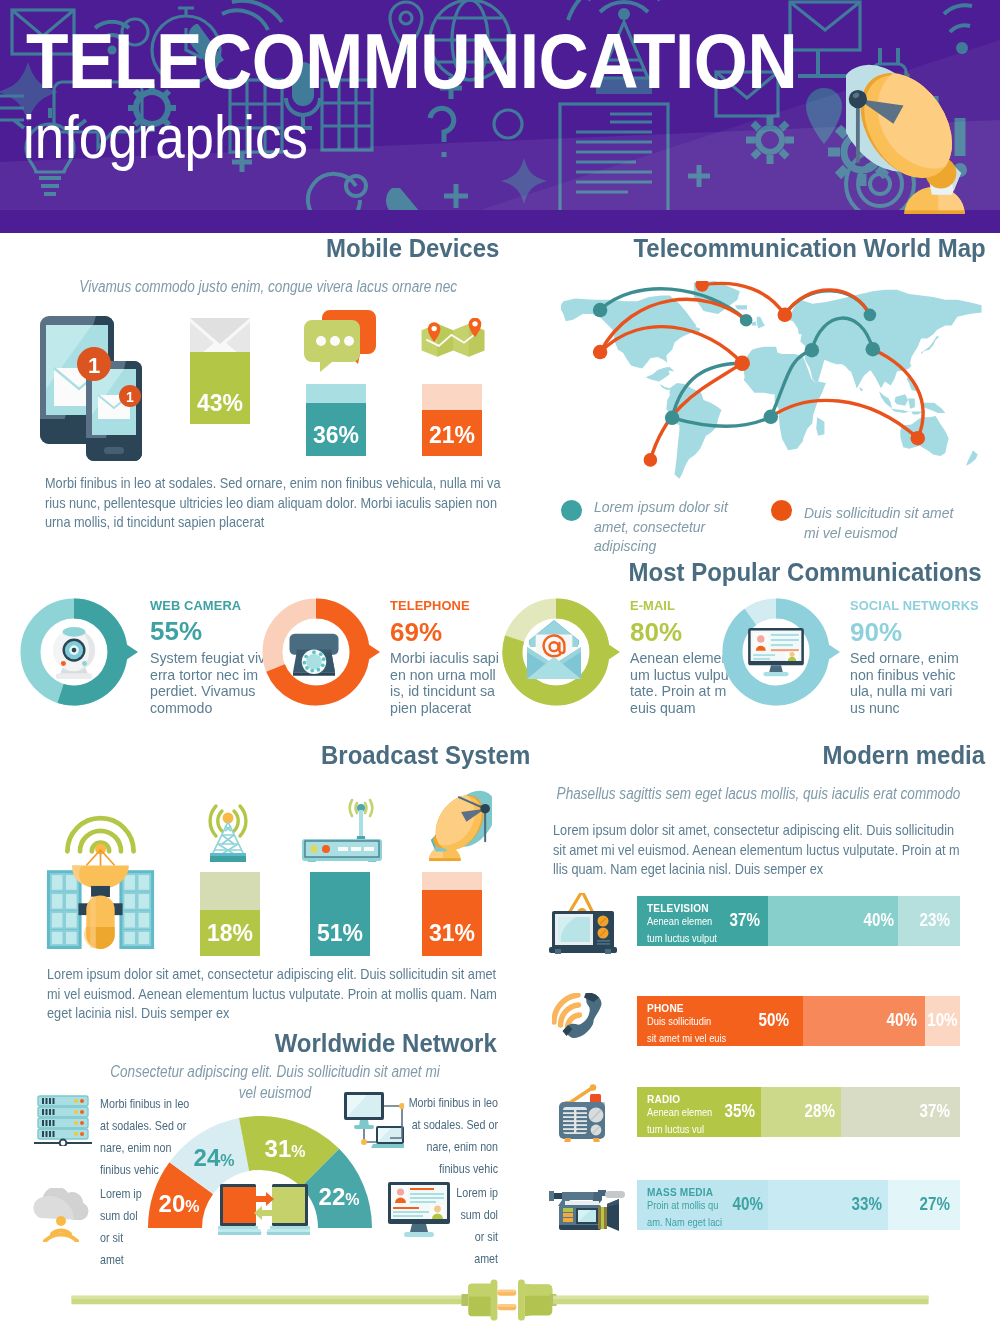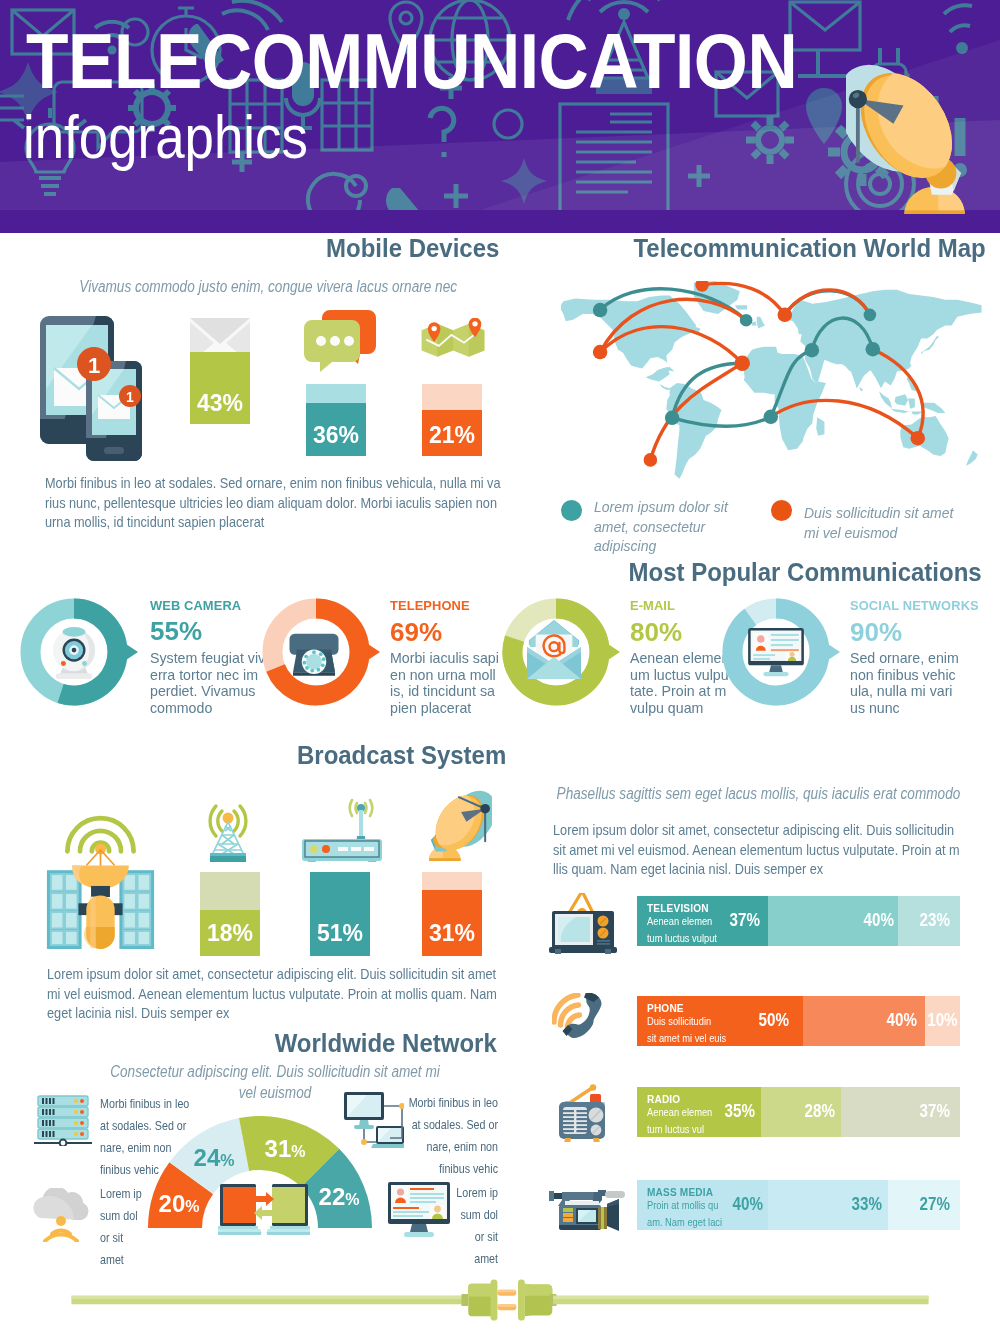--- a/index.html
+++ b/index.html
@@ -437,21 +437,21 @@
     <path d="M0 28 L28 46 L56 28 L56 61 L0 61 Z" fill="#7fc6d4"></path>
     <path d="M0 28 L28 46 L56 28 L56 33 L28 51 L0 33 Z" fill="#9ad5de"></path>
     <path d="M0 61 L28 38 L56 61 Z" fill="#a9dfe2"></path>
   </svg>
   <div class="ring-title" style="left:630px; top:598px; color:#b4c645;">E-MAIL</div>
   <div class="ring-pct" style="left:630px; top:617px; color:#b4c645;">80%</div>
   <div class="ring-txt" style="left:630px; top:650px; width:130px;">
       <div>Aenean element</div>
       <div>um luctus vulpu</div>
       <div>tate. Proin at m</div>
-      <div>vulpu quam</div>
+      <div>euis quam</div>
     </div>
 
   <svg class="abs" style="left:722px; top:598px;" width="118" height="108" viewBox="0 0 118 108">
     <circle cx="54" cy="54" r="43.5" fill="none" stroke="#d3ecf1" stroke-width="20"></circle>
     <path d="M54 10.5 A43.5 43.5 0 1 1 28.4 18.8" fill="none" stroke="#8ed0dc" stroke-width="20"></path>
     <path d="M94 38 L118 54 L94 70 Z" fill="#8ed0dc"></path>
   </svg>
   <svg class="abs" style="left:748px; top:628px;" width="56" height="49" viewBox="0 0 66 58">
     <rect x="0" y="0" width="66" height="44" rx="3" fill="#2b4456"></rect>
     <rect x="3" y="3" width="60" height="36" fill="#f3f8f9"></rect>
@@ -476,21 +476,21 @@
   </svg>
   <div class="ring-title" style="left:850px; top:598px; color:#8ed0dc;">SOCIAL NETWORKS</div>
   <div class="ring-pct" style="left:850px; top:617px; color:#8ed0dc;">90%</div>
   <div class="ring-txt" style="left:850px; top:650px; width:130px;">
       <div>Sed ornare, enim</div>
       <div>non finibus vehic</div>
       <div>ula, nulla mi vari</div>
       <div>us nunc</div>
     </div>
 
-  <div class="sec-title" style="left:37px; top:740px; width:480px;"><span>Broadcast System</span></div>
+  <div class="sec-title" style="left:61px; top:740px; width:480px;"><span>Broadcast System</span></div>
 
   <svg class="abs" style="left:40px; top:804px;" width="121" height="145" viewBox="0 0 136 184">
     <g fill="none" stroke="#b4c645" stroke-width="6" stroke-linecap="round">
       <path d="M26 60 a42 42 0 0 1 84 0"></path>
       <path d="M42 60 a26 26 0 0 1 52 0"></path>
       <path d="M57 60 a11 11 0 0 1 22 0"></path>
     </g>
     <circle cx="68" cy="57" r="7" fill="#f9b949"></circle>
     <path d="M50 78 L68 58 L86 78" fill="none" stroke="#f59c2c" stroke-width="2.2"></path>
     <path d="M68 58 L68 80" stroke="#f59c2c" stroke-width="2.2"></path>
@@ -614,20 +614,21 @@
     <div class="fill" style="height:66px; background:#f4611c;"></div>
     <div class="lbl" style="bottom:9px;">31%</div>
   </div>
 
   <div class="body-text" style="left:47px; top:965px;">
       <div>Lorem ipsum dolor sit amet, consectetur adipiscing elit. Duis sollicitudin sit amet</div>
       <div>mi vel euismod. Aenean elementum luctus vulputate. Proin at mollis quam. Nam</div>
       <div>eget lacinia nisl. Duis semper ex</div>
     </div>
 
+  <div class="sec-title" style="left:514px; top:740px; width:480px;"><span>Modern media</span></div>
   <div class="sec-sub" style="left:518px; top:783px; width:480px;"><span>Phasellus sagittis sem eget lacus mollis, quis iaculis erat commodo</span></div>
   <div class="body-text" style="left:553px; top:821px;">
       <div>Lorem ipsum dolor sit amet, consectetur adipiscing elit. Duis sollicitudin</div>
       <div>sit amet mi vel euismod. Aenean elementum luctus vulputate. Proin at m</div>
       <div>llis quam. Nam eget lacinia nisl. Duis semper ex</div>
     </div>
 
   <svg class="abs" style="left:549px; top:893px;" width="68" height="62" viewBox="0 0 68 62">
     <g stroke="#f0a32a" stroke-width="3.2" fill="none" stroke-linecap="round">
       <path d="M20 20 L32 0"></path>

